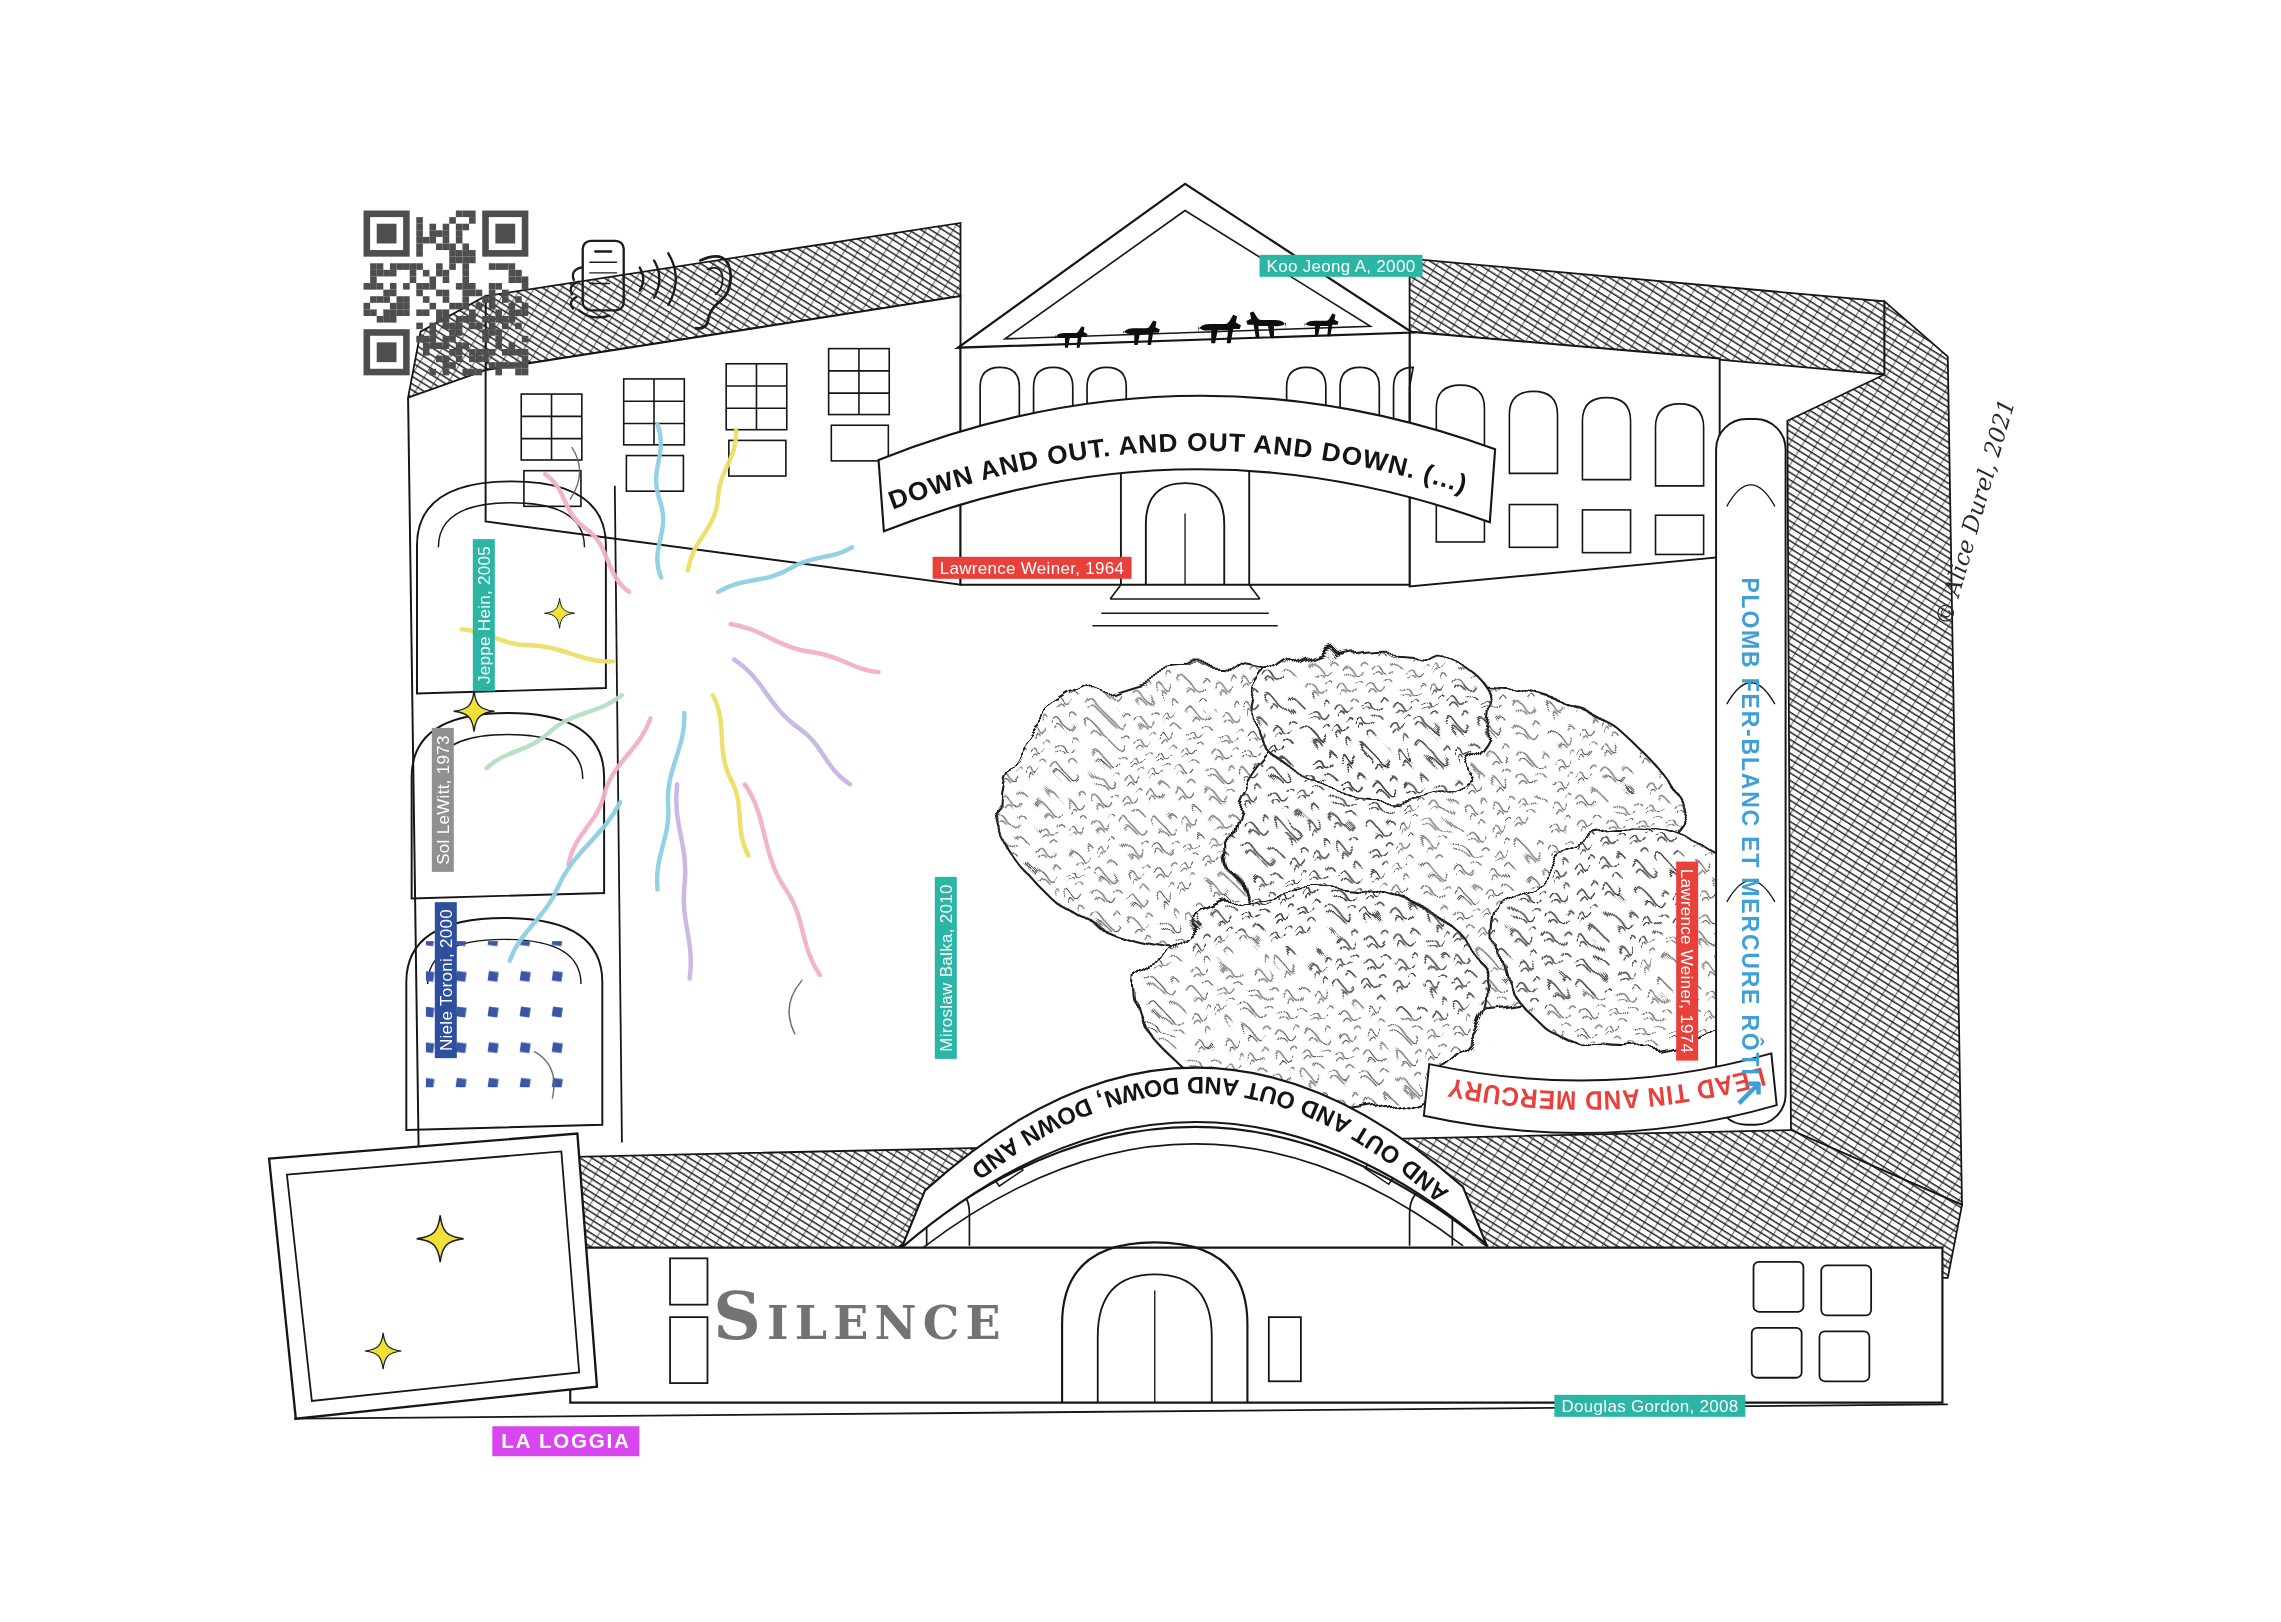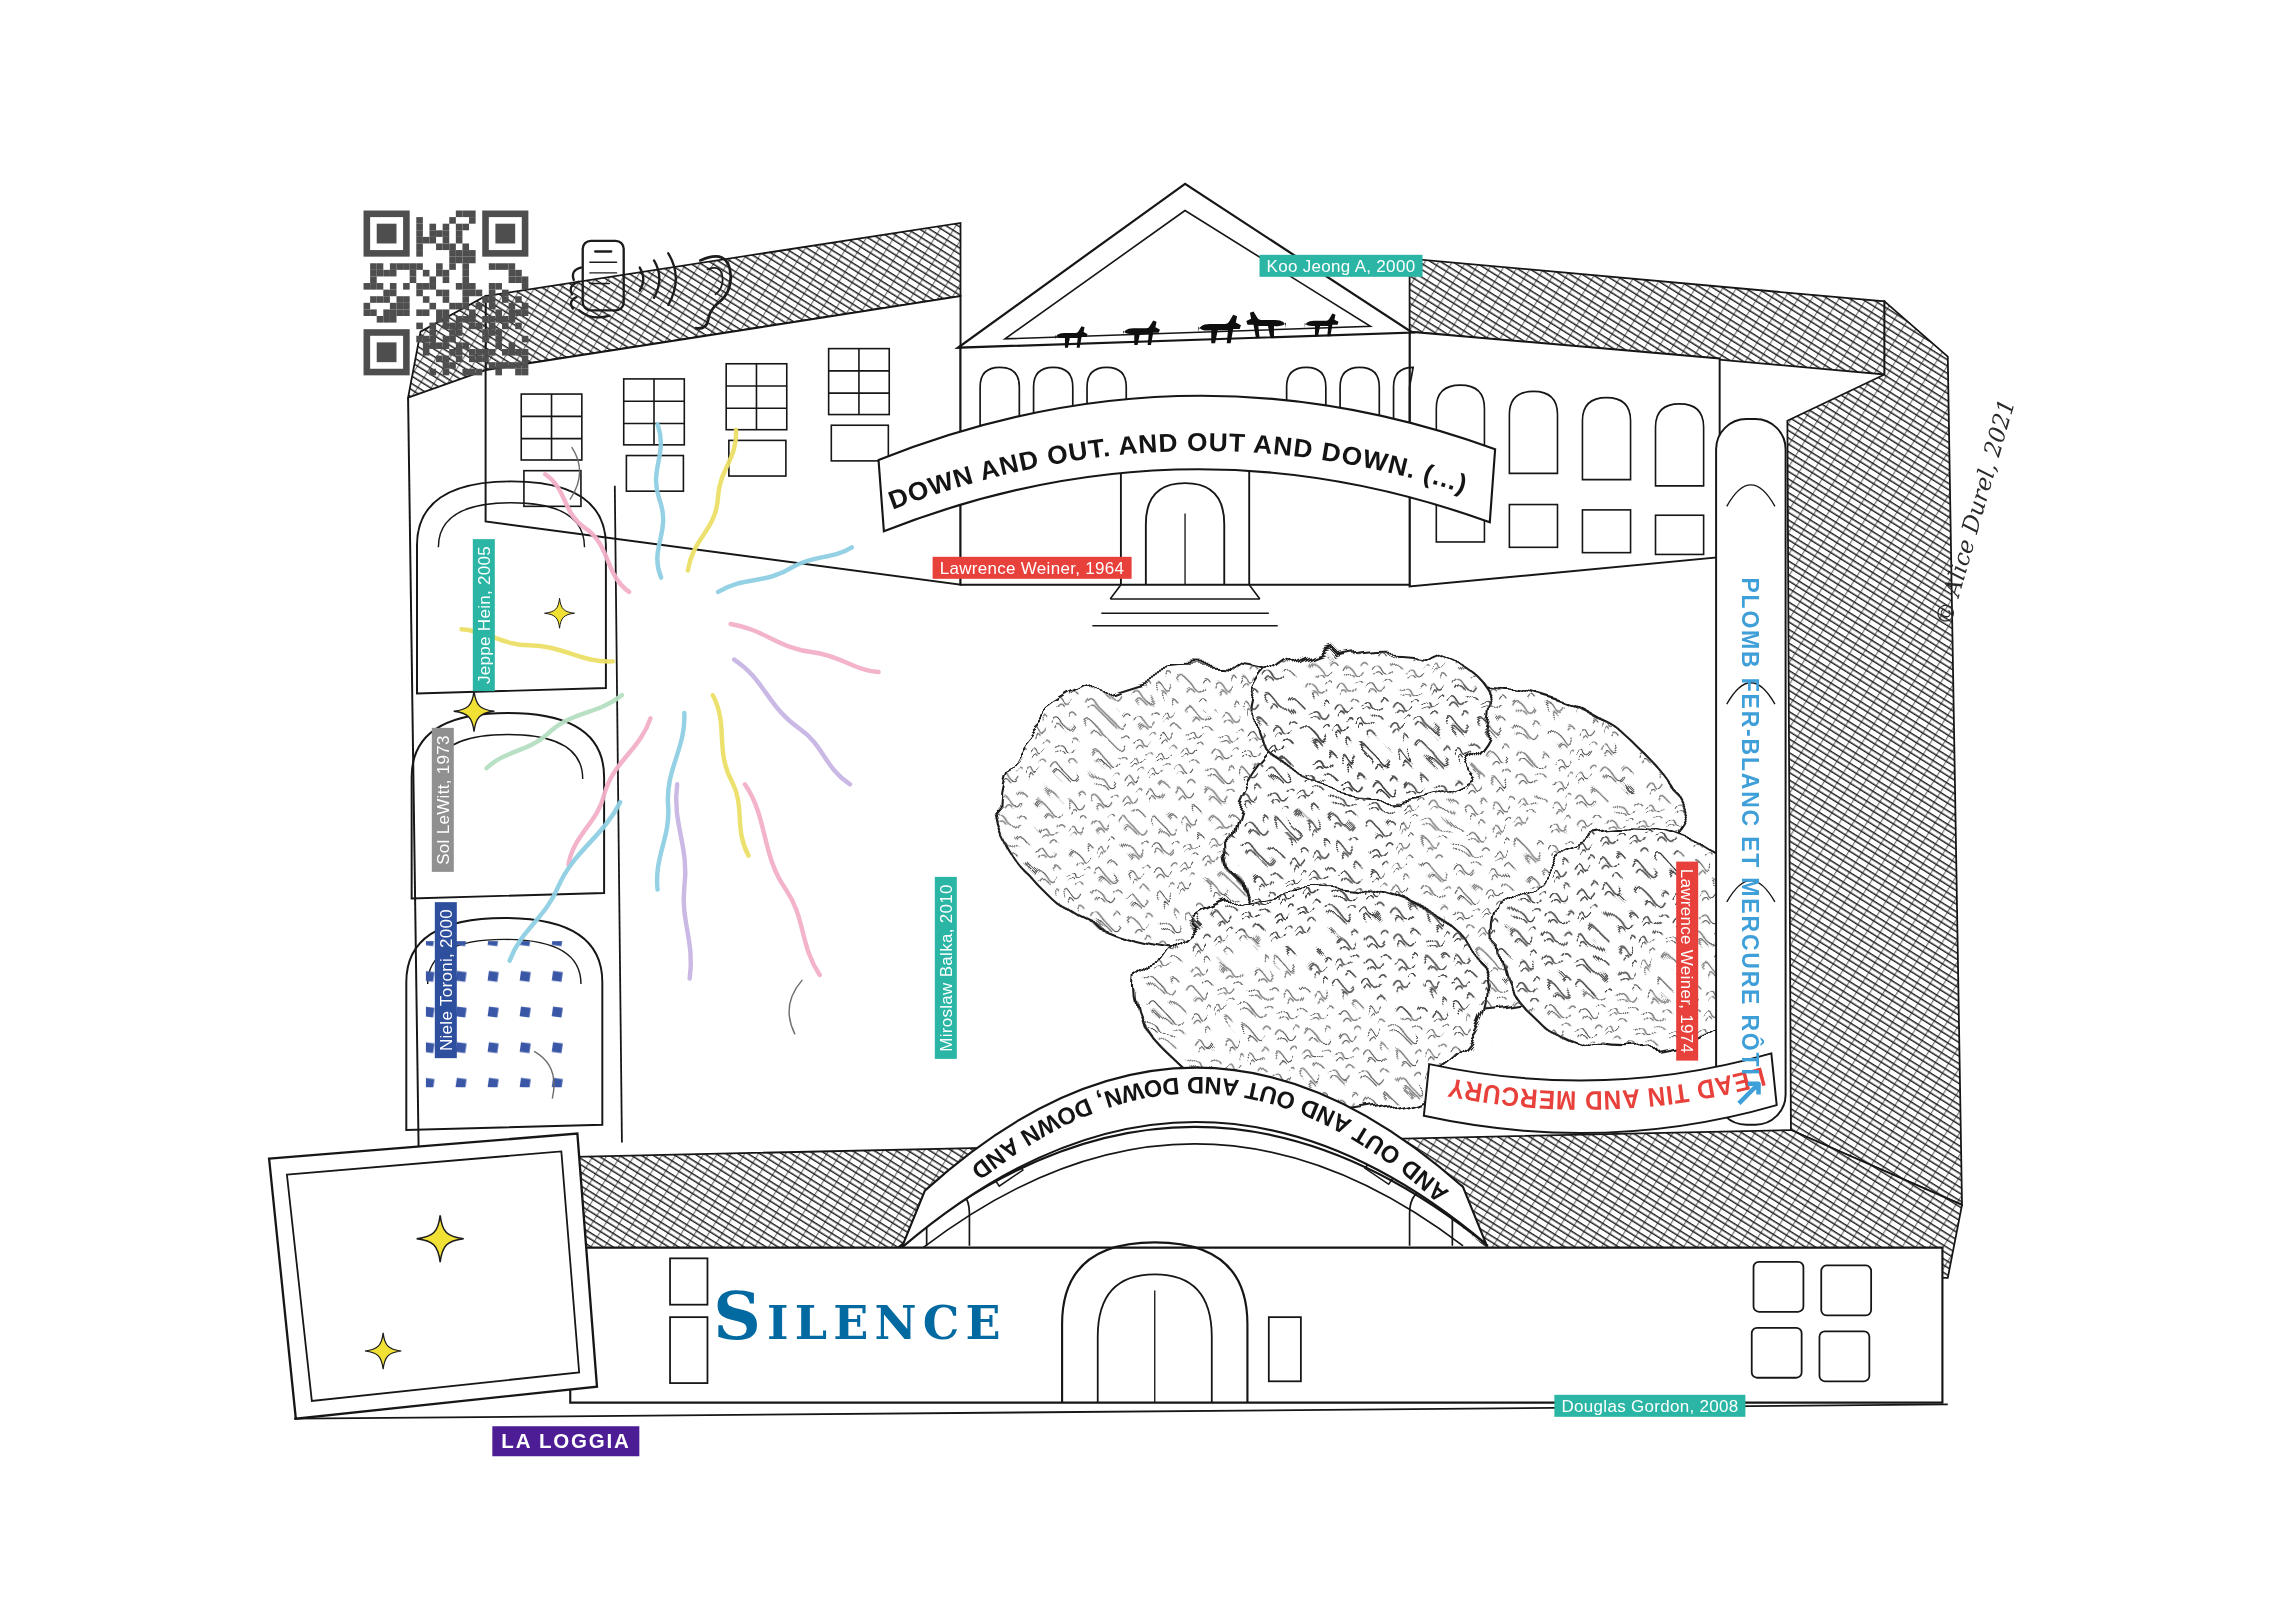--- a/index.html
+++ b/index.html
@@ -8,24 +8,24 @@
   .art{position:absolute;left:0;top:0;}
   .chip{position:absolute;white-space:nowrap;color:#fff;font-size:17px;line-height:1;
         padding:2.7px 7.1px;font-weight:500;letter-spacing:0.3px;}
   .h-chip{transform:translate(-50%,-50%);}
   .v-up{transform:translate(-50%,-50%) rotate(-90deg);}
   .v-down{transform:translate(-50%,-50%) rotate(90deg);}
   .c-teal{background:#2ab5a5;}
   .c-red{background:#e8403a;}
   .c-gray{background:#909090;}
   .c-blue{background:#2e4e9e;}
-  .c-dark{background:#4c1d95;}
+  .c-dark{background:#d946ef;}
   .loggia-chip{font-size:20.5px;font-weight:700;letter-spacing:1.8px;padding:4.5px 9px;}
   .big-title{position:absolute;transform:translate(-50%,-50%);font-family:"DejaVu Serif",serif;
-             font-variant:small-caps;font-weight:600;color:#0369a1;white-space:nowrap;}
+             font-variant:small-caps;font-weight:600;color:#737373;white-space:nowrap;}
   .t-silence{font-size:66px;letter-spacing:6.2px;}
   .t-museum{font-size:52px;letter-spacing:5.3px;}
   .plomb{position:absolute;left:1749px;top:827px;transform:translate(-50%,-50%);
          writing-mode:vertical-rl;white-space:nowrap;font-weight:700;font-size:23px;
          letter-spacing:1.8px;color:#3f9fd8;}
   .plomb-arrow{position:absolute;left:1749px;top:1091px;transform:translate(-50%,-50%);
          font-size:39px;font-weight:700;color:#3f9fd8;}
   .sig{position:absolute;left:1975px;top:512px;transform:translate(-50%,-50%) rotate(-74deg);
        font-family:"DejaVu Serif",serif;font-style:italic;font-size:23px;color:#2a2a2a;
        white-space:nowrap;}

